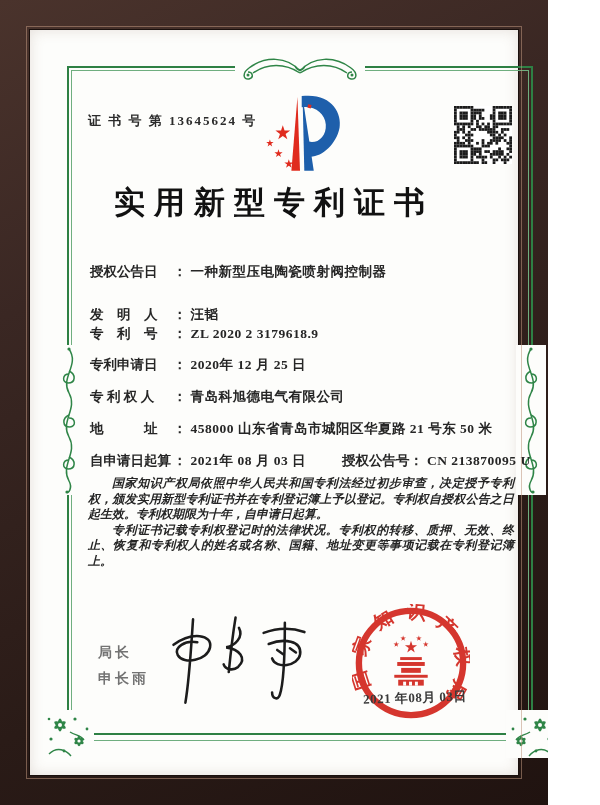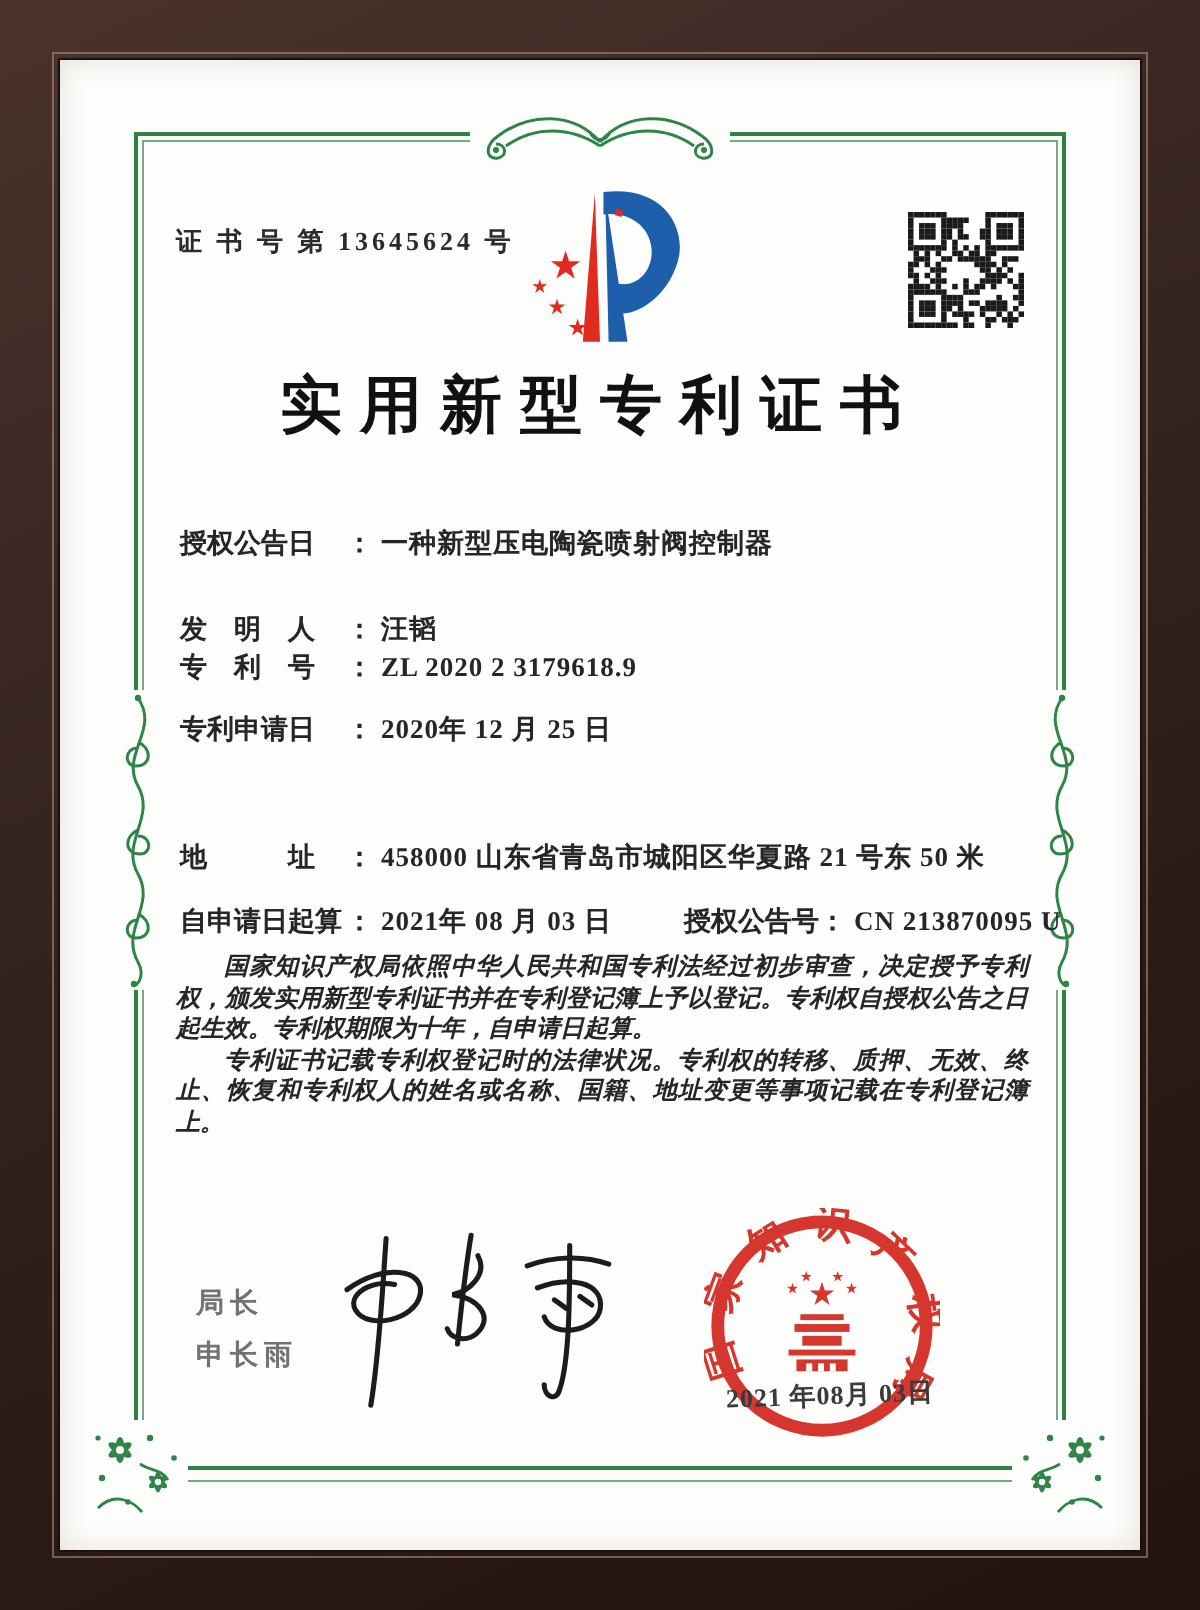--- a/index.html
+++ b/index.html
@@ -1,17 +1,17 @@
 <!DOCTYPE html>
 <html><head>
 <meta charset="utf-8">
 <style>
   html,body{margin:0;padding:0;background:#ffffff;}
   .stage{
-    position:relative;width:600px;height:805px;overflow:hidden;
+    position:relative;width:548px;height:805px;overflow:hidden;
     background:linear-gradient(155deg,#4a332c 0%,#3a2723 30%,#2a1b17 70%,#201310 100%);
     font-family:"Liberation Serif","DejaVu Serif",serif;
   }
   .stage::after{ 
     content:"";position:absolute;inset:26px;border:1px solid rgba(190,150,125,.55);
     pointer-events:none;
   }
   .paper{
     position:absolute;inset:30px;background:#fdfdfb;
     box-shadow:0 0 0 1px #1a100d, inset 0 0 14px rgba(120,90,70,.18);
@@ -421,20 +421,23 @@
     </div>
     <div class="frow" style="top:276px;">
       <span class="flabel">发　明　人</span><span class="fcolon">：</span><span class="fvalue">汪韬</span>
     </div>
     <div class="frow" style="top:295px;">
       <span class="flabel">专　利　号</span><span class="fcolon">：</span><span class="fvalue">ZL 2020 2 3179618.9</span>
     </div>
     <div class="frow" style="top:326px;">
       <span class="flabel">专利申请日</span><span class="fcolon">：</span><span class="fvalue">2020年 12 月 25 日</span>
     </div>
+    <div class="frow" style="top:358px;">
+      <span class="flabel">专 利 权 人</span><span class="fcolon">：</span><span class="fvalue">青岛科旭德电气有限公司</span>
+    </div>
     <div class="frow" style="top:390px;">
       <span class="flabel">地　　　址</span><span class="fcolon">：</span><span class="fvalue">458000 山东省青岛市城阳区华夏路 21 号东 50 米</span>
     </div>
     <div class="frow" style="top:422px;">
       <span class="flabel">自申请日起算</span><span class="fcolon">：</span><span class="fvalue">2021年 08 月 03 日</span>
       <span class="fpair2">
         <span>授权公告号</span><span class="fcolon">：</span><span class="fvalue">CN 213870095 U</span>
       </span>
     </div>
 

